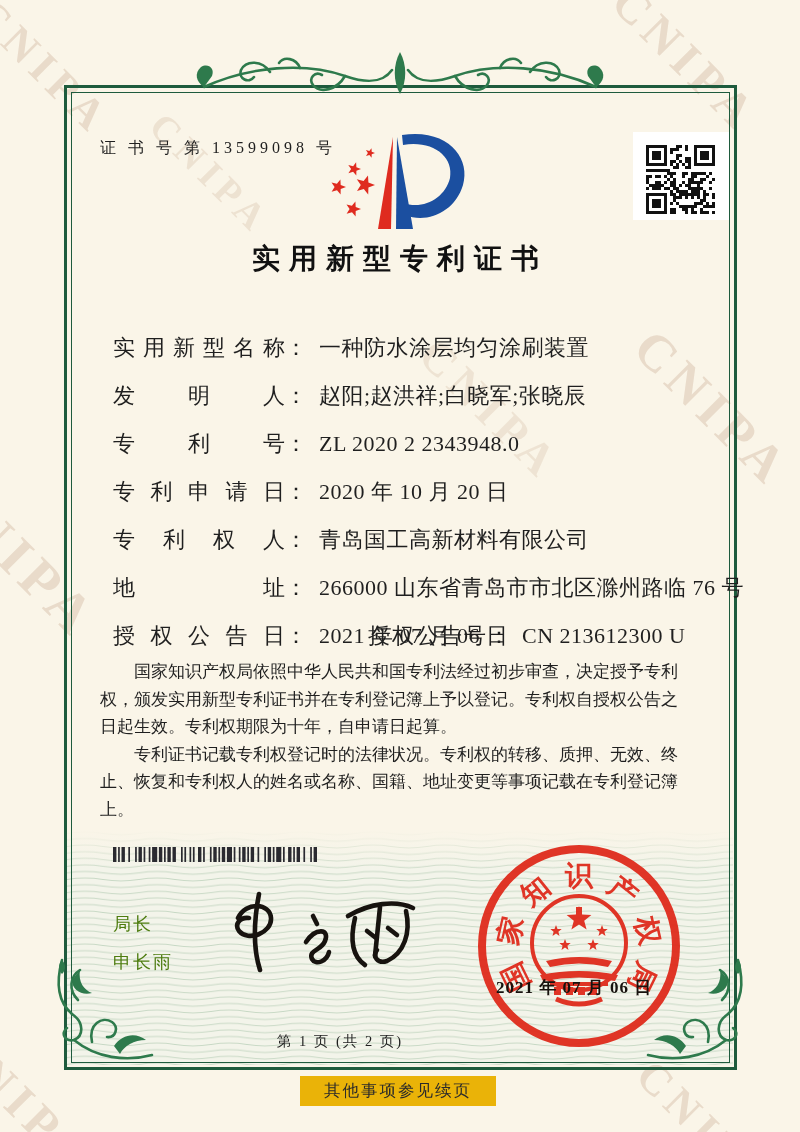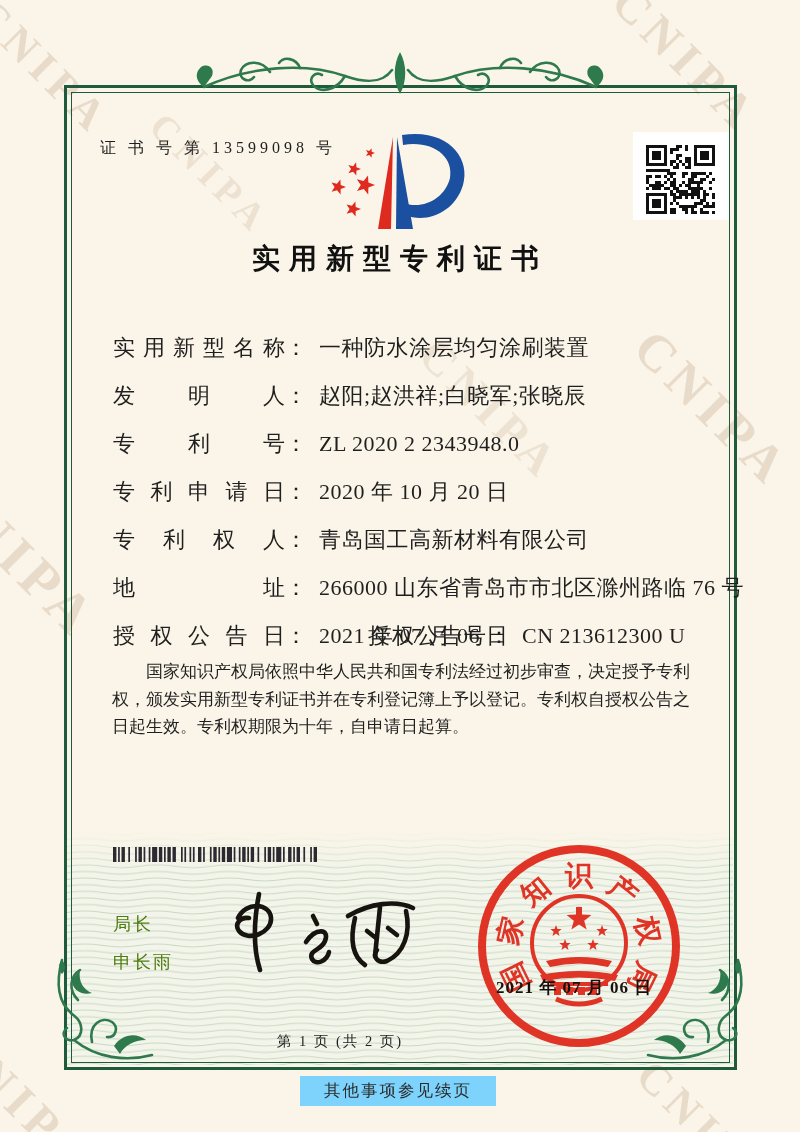--- a/index.html
+++ b/index.html
@@ -38,35 +38,35 @@
   
   .fields{position:absolute;left:113px;top:334px;width:590px;z-index:4;font-size:22px;}
   .frow{height:48px;line-height:27px;white-space:nowrap;}
   .flabel{display:inline-block;width:172px;text-align:justify;text-align-last:justify;vertical-align:top;}
   .fcolon{display:inline-block;margin-right:12px;}
   .fvalue{letter-spacing:.5px;}
   .grant-row{position:relative;}
   .grant-second{position:absolute;left:255px;top:0;}
   .grant-second .glabel{letter-spacing:2px;}
   
-  .paras{position:absolute;left:112px;top:658px;width:578px;z-index:4;
+  .paras{position:absolute;left:100px;top:658px;width:578px;z-index:4;
     font-size:17px;line-height:27.5px;text-align:justify;}
   .paras p{margin:0;text-indent:2em;}
   
   .barcode{position:absolute;left:113px;top:847px;z-index:4;}
   .sig-block{position:absolute;left:113px;top:912px;z-index:4;font-size:18px;
     font-family:"Liberation Sans","DejaVu Sans",sans-serif;color:#4d7c0f;}
   .sig-block div{margin-bottom:14px;letter-spacing:2px;}
   .signature{position:absolute;left:218px;top:886px;z-index:5;}
   .seal{position:absolute;left:474px;top:841px;width:210px;height:210px;z-index:5;opacity:.95;}
   .seal-date{position:absolute;left:496px;top:976px;width:170px;z-index:6;
     font-size:17px;font-weight:700;letter-spacing:1px;color:#17120e;white-space:nowrap;}
   .page-info{position:absolute;left:0;top:1032px;width:680px;text-align:center;z-index:4;
     font-size:14.5px;letter-spacing:2px;}
-  .cont-box{position:absolute;left:300px;top:1076px;width:196px;height:30px;background:#7dd3fc;z-index:4;
+  .cont-box{position:absolute;left:300px;top:1076px;width:196px;height:30px;background:#eab308;z-index:4;
     text-align:center;line-height:30px;font-size:16.5px;letter-spacing:2px;color:#2a2a2a;}
 </style>
 </head>
 <body>
 
 <div class="page">
 
   <div class="wm" style="left:0px;top:-12px;font-size:44px;">CNIPA</div>
   <div class="wm" style="left:172px;top:104px;font-size:38px;color:rgba(206,176,152,.28);">CNIPA</div>
   <div class="wm" style="left:640px;top:-26px;font-size:48px;">CNIPA</div>
@@ -447,20 +447,21 @@
     <div class="frow grant-row">
       <span class="flabel">授权公告日</span><span class="fcolon">：</span><span class="fvalue">2021 年 07 月 06 日</span>
       <span class="grant-second">
         <span class="glabel">授权公告号</span><span class="fcolon">：</span><span class="fvalue">CN 213612300 U</span>
       </span>
     </div>
   </div>
 
   <div class="paras">
     <p>国家知识产权局依照中华人民共和国专利法经过初步审查，决定授予专利权，颁发实用新型专利证书并在专利登记簿上予以登记。专利权自授权公告之日起生效。专利权期限为十年，自申请日起算。</p>
+    <p>专利证书记载专利权登记时的法律状况。专利权的转移、质押、无效、终止、恢复和专利权人的姓名或名称、国籍、地址变更等事项记载在专利登记簿上。</p>
   </div>
 
   <svg class="barcode" id="barcode" width="207" height="15">
       <rect x="0" y="0" width="3.4" height="15" fill="#2a2a30"></rect>
       <rect x="5.1" y="0" width="1.7" height="15" fill="#2a2a30"></rect>
       <rect x="8.5" y="0" width="3.4" height="15" fill="#2a2a30"></rect>
       <rect x="15.3" y="0" width="1.7" height="15" fill="#2a2a30"></rect>
       <rect x="22.1" y="0" width="1.7" height="15" fill="#2a2a30"></rect>
       <rect x="25.5" y="0" width="3.4" height="15" fill="#2a2a30"></rect>
       <rect x="30.599999999999998" y="0" width="1.7" height="15" fill="#2a2a30"></rect>

